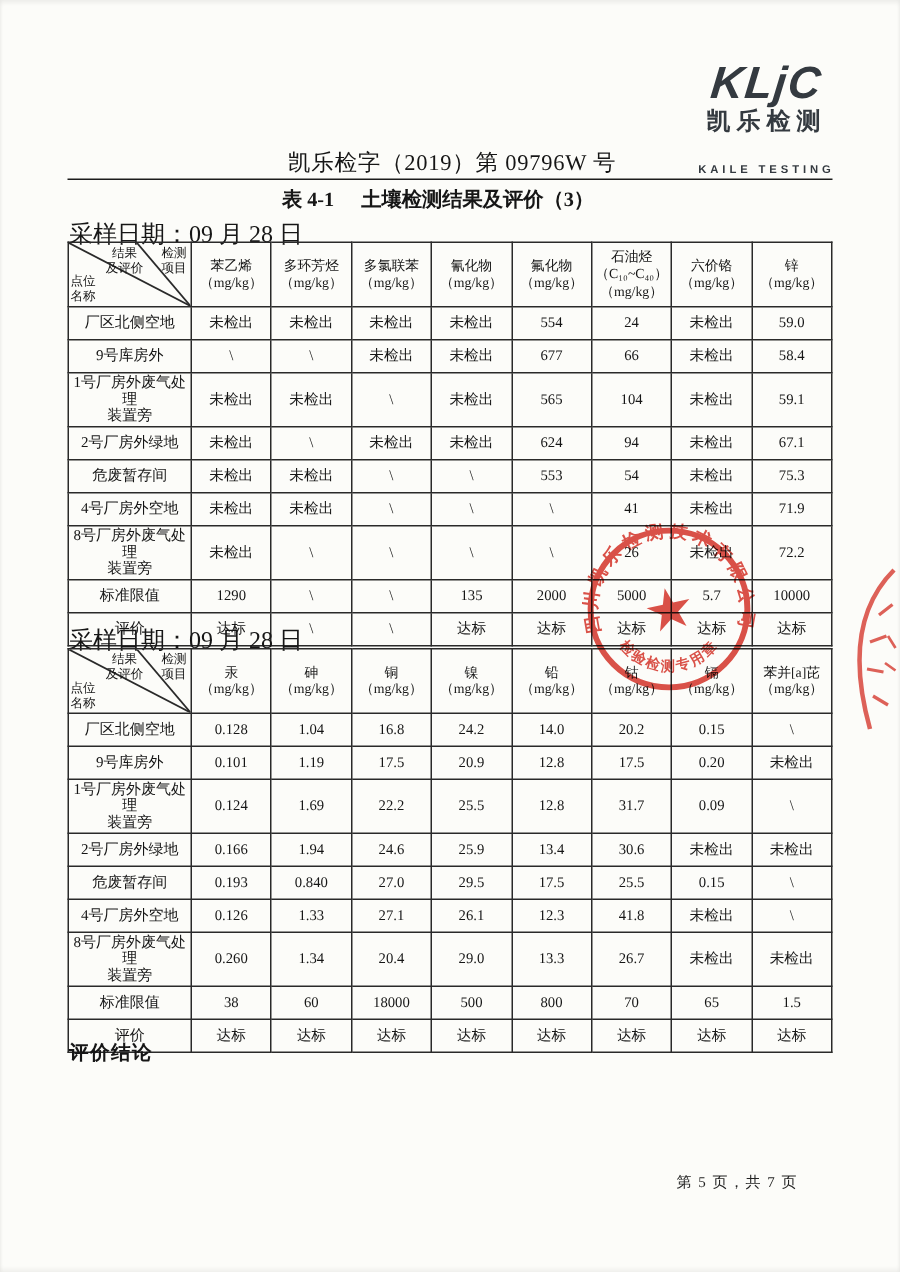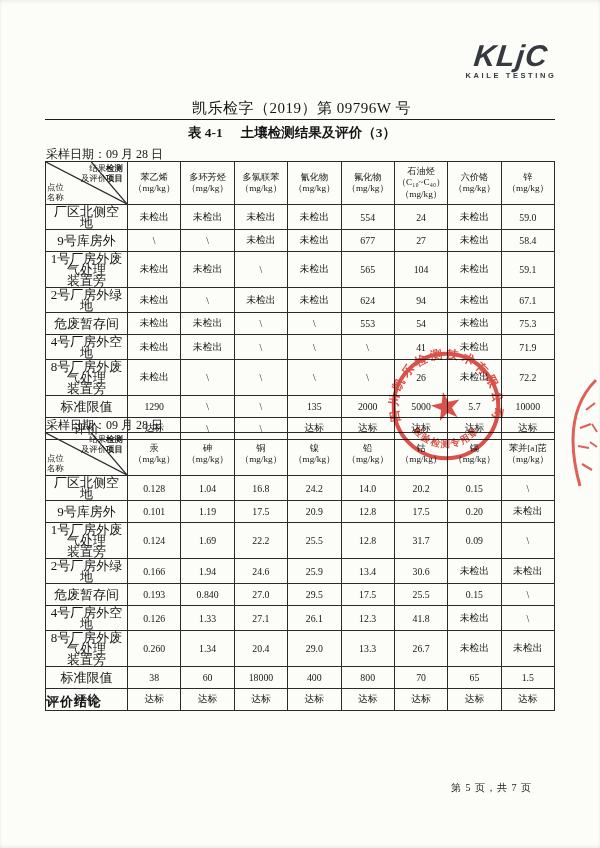--- a/index.html
+++ b/index.html
@@ -5,64 +5,65 @@
   html,body{margin:0;padding:0;}
   body{background:#e9e9e6;font-family:"Liberation Serif","DejaVu Serif",serif;}
   .page{position:relative;width:600px;height:848px;background:#fcfcf9;overflow:hidden;
         box-shadow:inset 0 2px 3px rgba(0,0,0,.06), inset 0 -2px 3px rgba(0,0,0,.05);color:#161616;}
   
   .logo{position:absolute;top:42px;right:24px;width:130px;text-align:center;
         font-family:"Liberation Sans","DejaVu Sans",sans-serif;color:#343a40;}
   .logo .brand{font-size:30px;font-weight:900;font-style:italic;letter-spacing:1px;
         transform:skewX(-6deg);display:inline-block;line-height:28px;}
   .logo .cn{font-size:16px;font-weight:bold;letter-spacing:4px;margin-top:1px;}
-  .logo .en{font-size:7.5px;font-weight:bold;letter-spacing:2.6px;margin-top:1px;}
+  .logo .en{font-size:7.5px;font-weight:bold;letter-spacing:2.6px;margin-top:16px;}
   
   .docno{position:absolute;left:192px;top:99px;font-size:15px;letter-spacing:.5px;}
   .rule{position:absolute;left:45px;top:119px;width:510px;border-top:1.6px solid #1c1c1c;}
   .tbl-title{position:absolute;left:0;width:584px;text-align:center;font-size:13.5px;font-weight:bold;}
   .t1-title{top:124px;} .t2-title{top:399px;}
   .tbl-title .gap{display:inline-block;width:18px;}
-  .sample-date{position:absolute;left:46px;font-size:12px;}
+  .sample-date{position:absolute;left:46px;font-size:16px;}
   .d1{top:146px;} .d2{top:417px;}
   
   .dtable{position:absolute;left:45px;width:510px;border-collapse:collapse;table-layout:fixed;
           border:1.7px solid #141414;}
   .t1{top:161px;} .t2{top:432px;}
   .dtable th,.dtable td{border:1px solid #2a2a2a;text-align:center;vertical-align:middle;
           padding:1px 2px;font-weight:normal;white-space:pre-line;}
   .dtable thead th{height:40px;font-size:9.2px;line-height:11.5px;}
-  .dtable tbody th{font-size:13px;line-height:11px;height:19px;}
+  .dtable tbody th{font-size:10px;line-height:11px;height:19px;}
   .dtable tbody td{font-size:9.8px;height:19px;}
   th.corner{position:relative;padding:0;}
   th.corner svg.diag{position:absolute;left:0;top:0;width:100%;height:100%;}
   th.corner svg.diag line{stroke:#2a2a2a;stroke-width:1.2;vector-effect:non-scaling-stroke;}
   th.corner span{position:absolute;font-size:8.4px;line-height:9.5px;white-space:pre-line;}
-  th.corner .ct{top:2px;left:14px;width:46px;text-align:right;}
-  th.corner .cr{top:2px;right:1px;width:20px;text-align:left;font-weight:bold;}
+  th.corner .ct{top:2px;left:14px;width:46px;text-align:center;}
+  th.corner .cr{top:2px;right:1px;width:20px;text-align:center;}
   th.corner .cl{bottom:2px;left:1px;width:20px;text-align:left;}
   
   .concl-h{position:absolute;left:46px;top:693px;font-size:13px;font-weight:bold;letter-spacing:1px;}
   .concl-p{position:absolute;left:45px;top:697px;width:511px;font-size:11.5px;line-height:20.5px;
            text-align:justify;text-indent:2em;letter-spacing:.3px;}
   .pagefoot{position:absolute;right:68px;top:781px;font-size:10px;letter-spacing:1px;color:#222;}
   
   .stamp{position:absolute;left:388px;top:349px;opacity:.88;mix-blend-mode:multiply;z-index:6;}
   .stamp-co{fill:#d83a30;font-size:12.5px;font-weight:bold;letter-spacing:3.5px;}
   .stamp-lab{fill:#d83a30;font-size:10px;font-weight:bold;letter-spacing:1.5px;}
   .edge-frag{position:absolute;right:0;top:374px;width:44px;height:118px;opacity:.8;z-index:6;
              mix-blend-mode:multiply;}
 </style>
 </head>
 <body>
 
 <div class="page">
 
   <div class="logo">
     <div class="brand">KLjC</div>
+    <div class="cn">凯乐检测</div>
     <div class="en">KAILE TESTING</div>
   </div>
 
   <div class="docno">凯乐检字（2019）第 09796W 号</div>
   <div class="rule"></div>
 
   <div class="tbl-title t1-title">
     <span>表 4-1</span><span class="gap"></span><span>土壤检测结果及评价（3）</span>
   </div>
   <div class="sample-date d1">采样日期：09 月 28 日</div>
@@ -118,21 +119,21 @@
           <td>未检出</td>
           <td>59.0</td>
         </tr>
         <tr>
           <th>9号库房外</th>
           <td>\</td>
           <td>\</td>
           <td>未检出</td>
           <td>未检出</td>
           <td>677</td>
-          <td>27</td>
+          <td>66</td>
           <td>未检出</td>
           <td>58.4</td>
         </tr>
         <tr>
           <th>1号厂房外废气处理
 装置旁</th>
           <td>未检出</td>
           <td>未检出</td>
           <td>\</td>
           <td>未检出</td>
@@ -329,21 +330,21 @@
           <td>13.3</td>
           <td>26.7</td>
           <td>未检出</td>
           <td>未检出</td>
         </tr>
         <tr>
           <th>标准限值</th>
           <td>38</td>
           <td>60</td>
           <td>18000</td>
-          <td>400</td>
+          <td>500</td>
           <td>800</td>
           <td>70</td>
           <td>65</td>
           <td>1.5</td>
         </tr>
         <tr>
           <th>评价</th>
           <td>达标</td>
           <td>达标</td>
           <td>达标</td>

